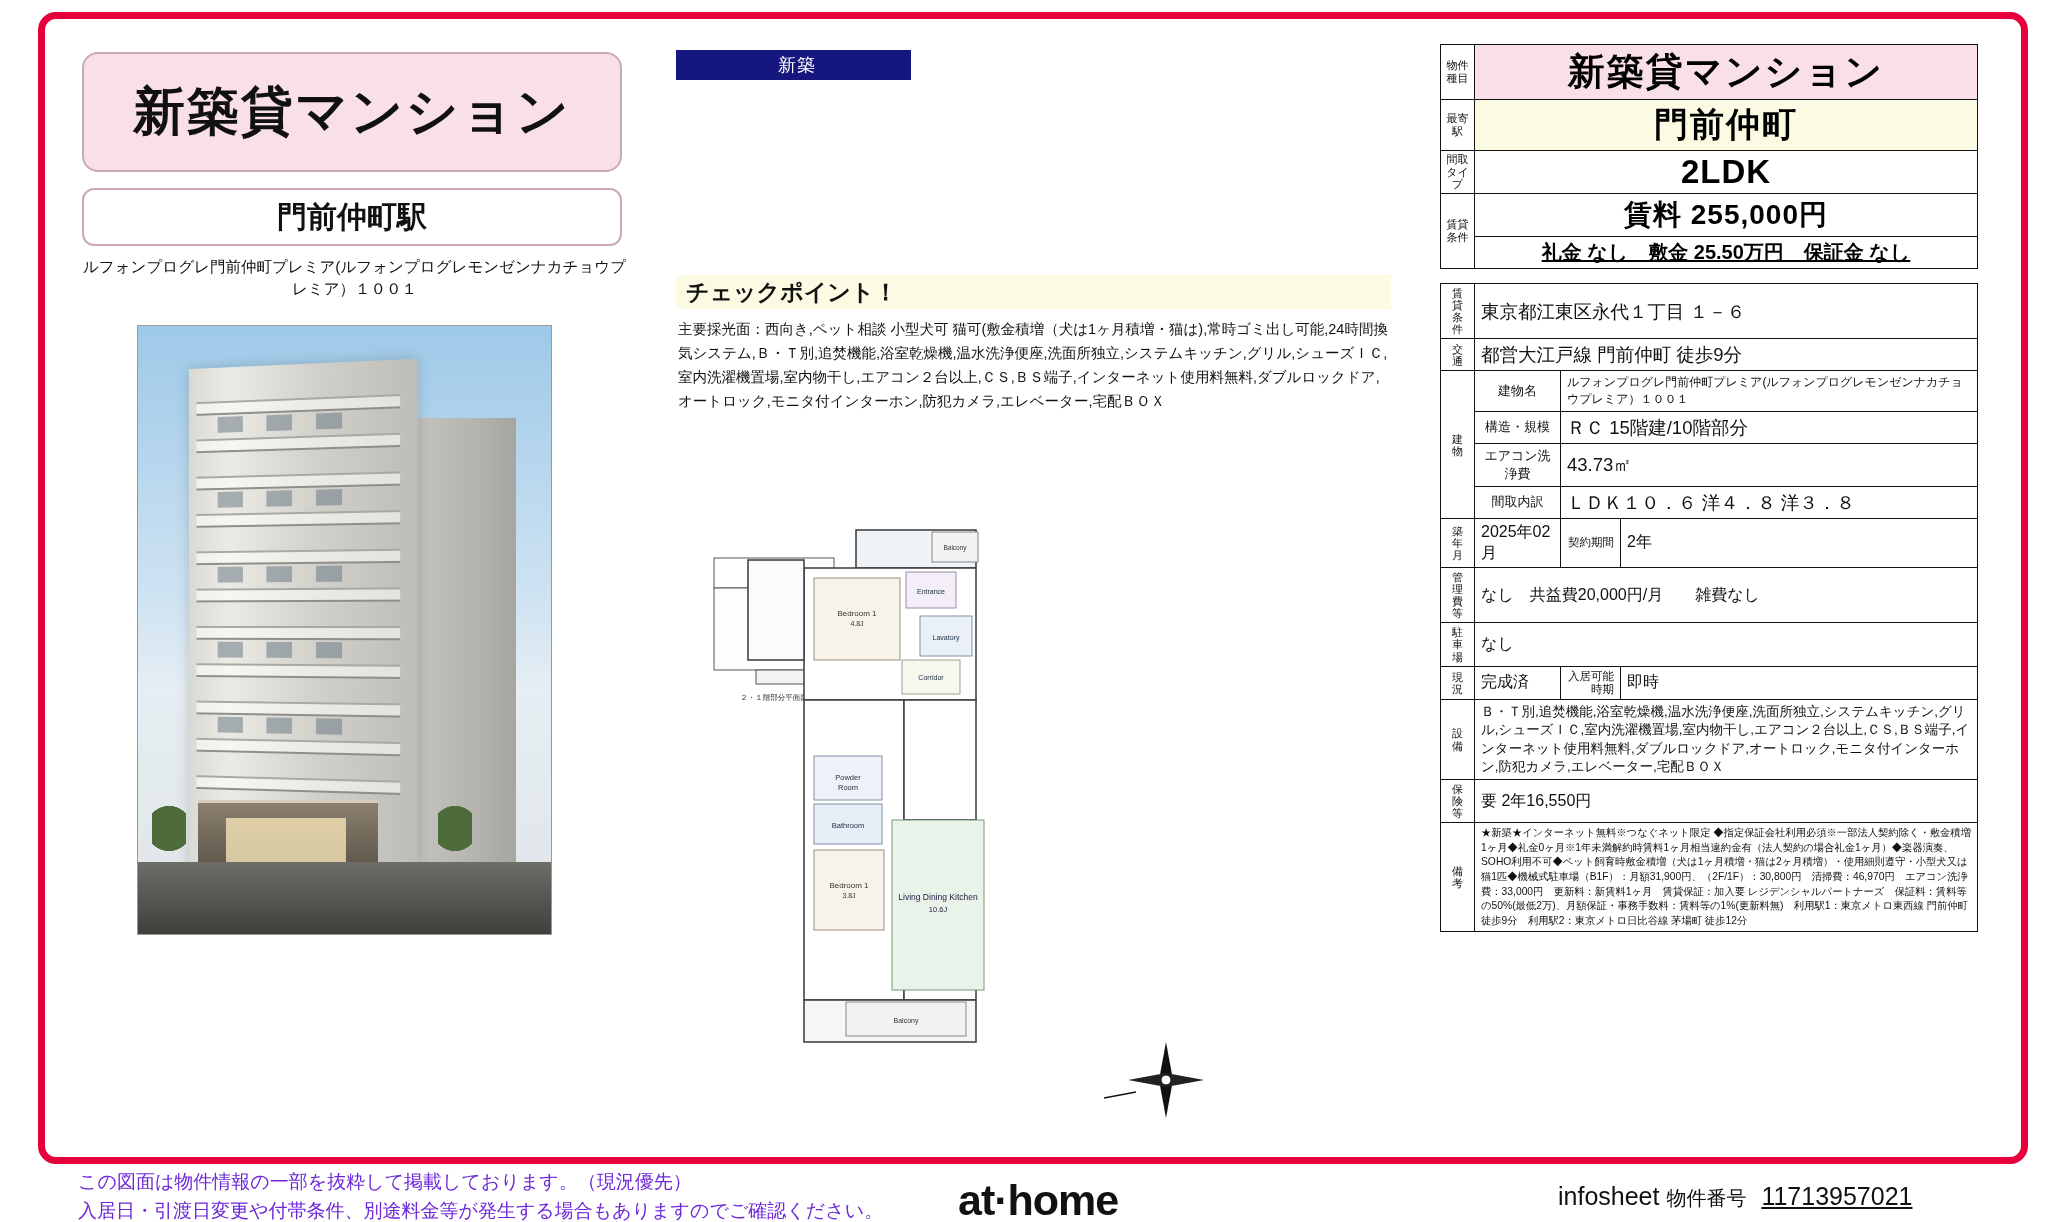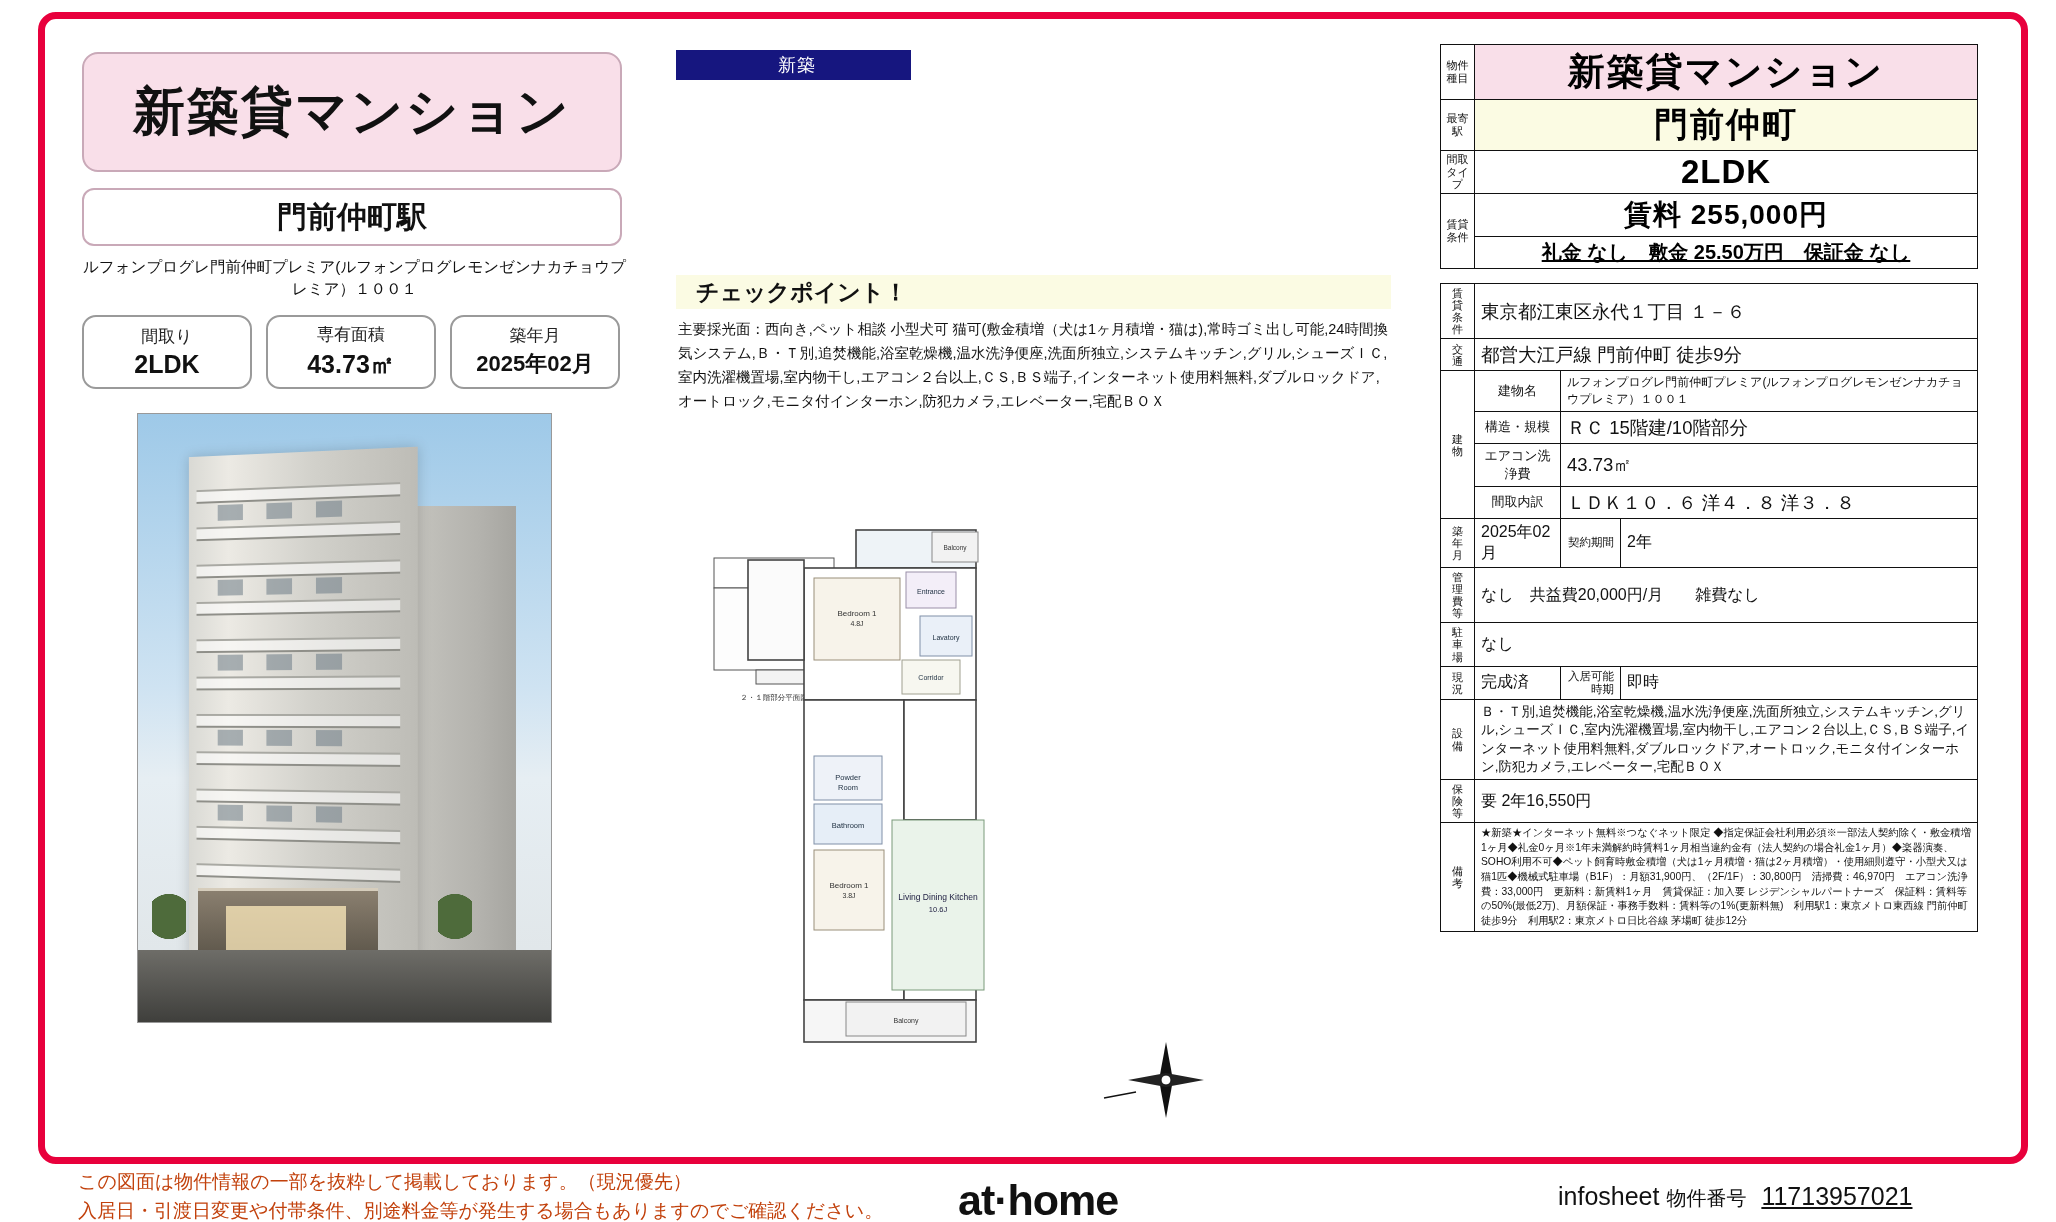--- a/index.html
+++ b/index.html
@@ -107,21 +107,21 @@
   .tag-new {
     width:235px; height:30px; background:#16167f; color:#fff;
     display:flex; align-items:center; justify-content:flex-end; padding-right:95px;
     font-size:18px; letter-spacing:1px;
   }
   .checkpoint {
     position:absolute; left:0; top:225px; width:715px; height:34px;
     background:#fbfbe3; display:flex; align-items:center;
   }
   .checkpoint .cp {
-    font-size:23px; font-weight:700; color:#111; padding-left:20px;
+    font-size:23px; font-weight:700; color:#111; padding-left:10px;
   }
   .features {
     position:absolute; left:2px; top:268px; width:712px;
     font-size:14.5px; line-height:1.65; color:#111; text-align:left;
     word-break: break-all;
   }
 
   
   .plan {
     position:absolute; left:20px; top:470px; width:700px; height:630px;
@@ -155,21 +155,21 @@
   .val-18 { font-size:18.5px; }
   .val-16 { font-size:16px; }
   .val-14 { font-size:13.5px; line-height:1.35; }
   .val-12 { font-size:12px; line-height:1.4; }
   .val-10 { font-size:10.3px; line-height:1.42; }
   .sub-lbl { width:86px; font-size:13px; text-align:center; }
   .sub-lbl2 { width:60px; font-size:11.5px; text-align:right; line-height:1.15; }
 
   
   .footer { position:absolute; left:78px; top:1168px; width:1900px; }
-  .foot-note { font-size:19px; line-height:1.5; color:#c2410c; }
+  .foot-note { font-size:19px; line-height:1.5; color:#6d28d9; }
   .athome {
     position:absolute; left:880px; top:8px;
     font-size:43px; font-weight:700; letter-spacing:-1px; color:#111;
   }
   .infosheet {
     position:absolute; left:1480px; top:14px; font-size:25px; color:#111;
   }
   .infosheet .num { font-size:25px; text-decoration:underline; margin-left:8px;}
 </style>
 </head>
@@ -181,34 +181,20 @@
 
   <div class="left-col">
     <div class="title-box">
       <div class="t">新築貸マンション</div>
     </div>
     <div class="station-box">
       <div class="s">門前仲町駅</div>
     </div>
     <div class="bldg-name">ルフォンプログレ門前仲町プレミア(ルフォンプログレモンゼンナカチョウプレミア）１００１</div>
 
-    <div class="spec-row">
-      <div class="spec-card">
-        <div class="lbl">間取り</div>
-        <div class="val">2LDK</div>
-      </div>
-      <div class="spec-card">
-        <div class="lbl">専有面積</div>
-        <div class="val">43.73㎡</div>
-      </div>
-      <div class="spec-card small">
-        <div class="lbl">築年月</div>
-        <div class="val">2025年02月</div>
-      </div>
-    </div>
 
     <div class="photo">
       <div class="sky"></div>
       <div class="bldg-right"></div>
       <div class="bldg-main">
         <div class="balcony-stack">
           <div class="balcony" style="top:34px"></div>
           <div class="balcony" style="top:72px"></div>
           <div class="balcony" style="top:110px"></div>
           <div class="balcony" style="top:148px"></div>

